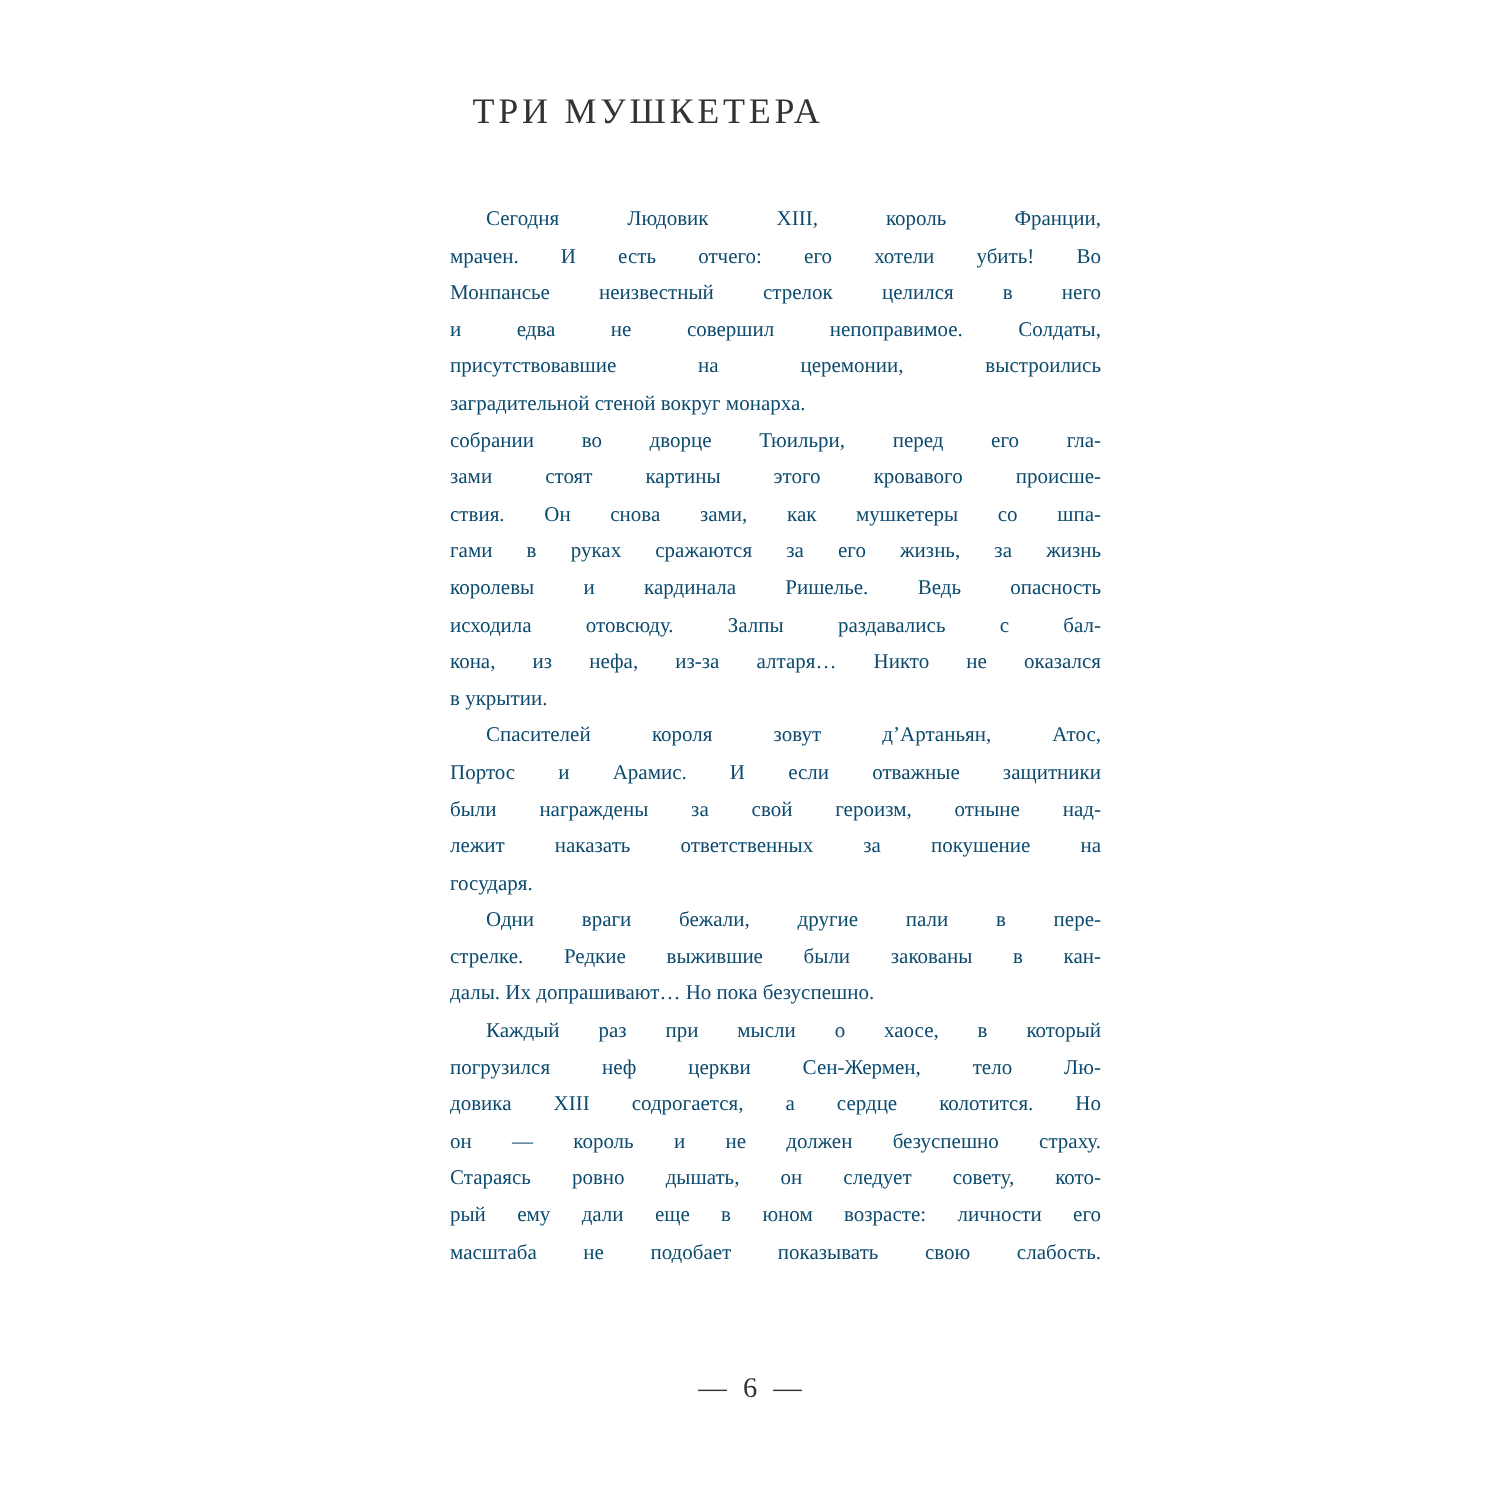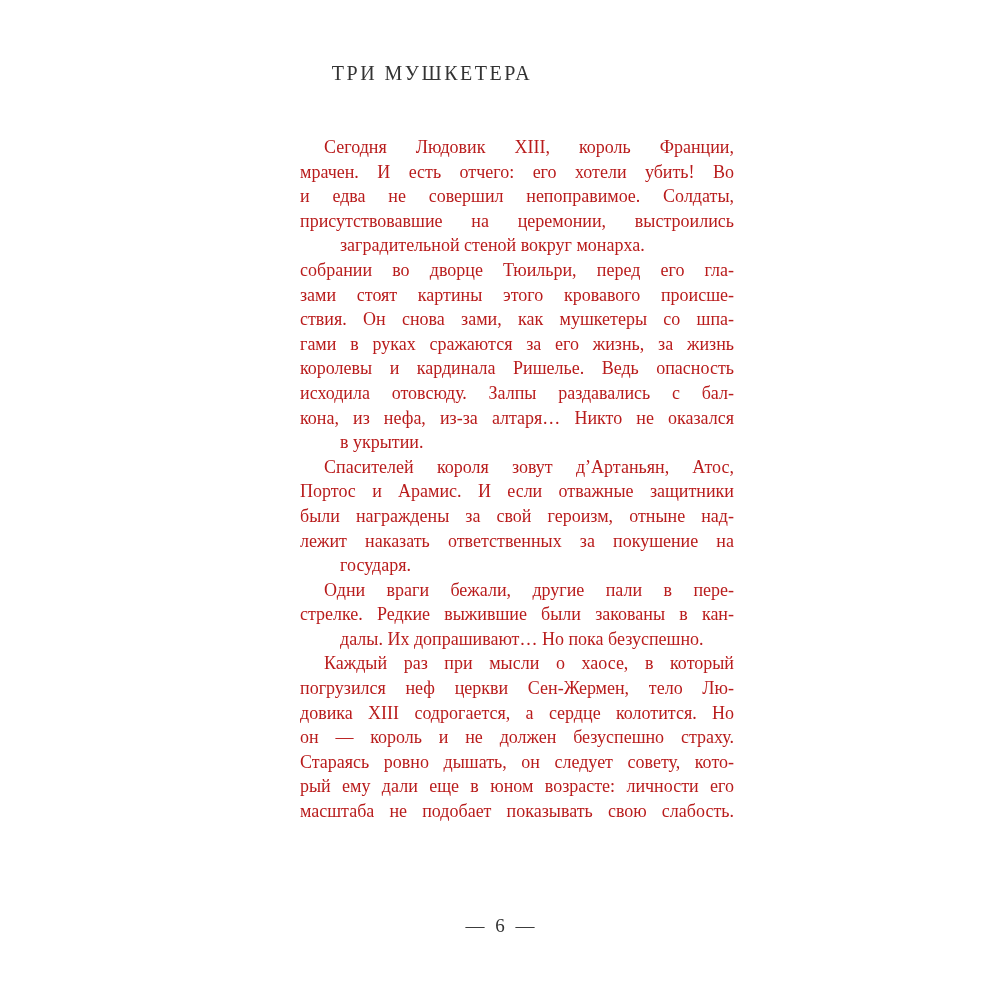--- a/index.html
+++ b/index.html
@@ -14,43 +14,42 @@
       overflow: hidden;
       font-family: "Liberation Serif", "DejaVu Serif", serif;
       color: #2a2a2a;
     }
     .running-head {
       position: absolute;
       top: 62px;
       left: 0;
       width: 864px;
       text-align: center;
-      font-size: 20px;
+      font-size: 24px;
       letter-spacing: 2.5px;
       color: #333;
     }
     .text-block {
       position: absolute;
       left: 300px;
       top: 135px;
       width: 434px;
     }
     .line {
       display: block;
       height: 24.6px;
       line-height: 24.6px;
-      font-size: 18px;
+      font-size: 14px;
       white-space: nowrap;
       text-align: justify;
       text-align-last: justify;
-      color: #b91c1c;
+      color: #0c4a6e;
     }
     .line.last {
       text-align-last: left;
-      margin-left: 40px;
     }
     .line.indent {
       text-indent: 24px;
     }
     .folio {
       position: absolute;
       top: 915px;
       left: 0;
       width: 1000px;
       text-align: center;
@@ -62,20 +61,21 @@
 </head>
 <body>
 
 <div class="running-head">ТРИ МУШКЕТЕРА</div>
 
 <div class="text-block">
 
   <div>
     <span class="line indent">Сегодня Людовик XIII, король Франции,</span>
     <span class="line">мрачен. И есть отчего: его хотели убить! Во</span>
+    <span class="line">Монпансье неизвестный стрелок целился в него</span>
     <span class="line">и едва не совершил непоправимое. Солдаты,</span>
     <span class="line">присутствовавшие на церемонии, выстроились</span>
     <span class="line last">заградительной стеной вокруг монарха.</span>
   </div>
 
   <div>
     <span class="line">собрании во дворце Тюильри, перед его гла-</span>
     <span class="line">зами стоят картины этого кровавого происше-</span>
     <span class="line">ствия. Он снова зами, как мушкетеры со шпа-</span>
     <span class="line">гами в руках сражаются за его жизнь, за жизнь</span>

